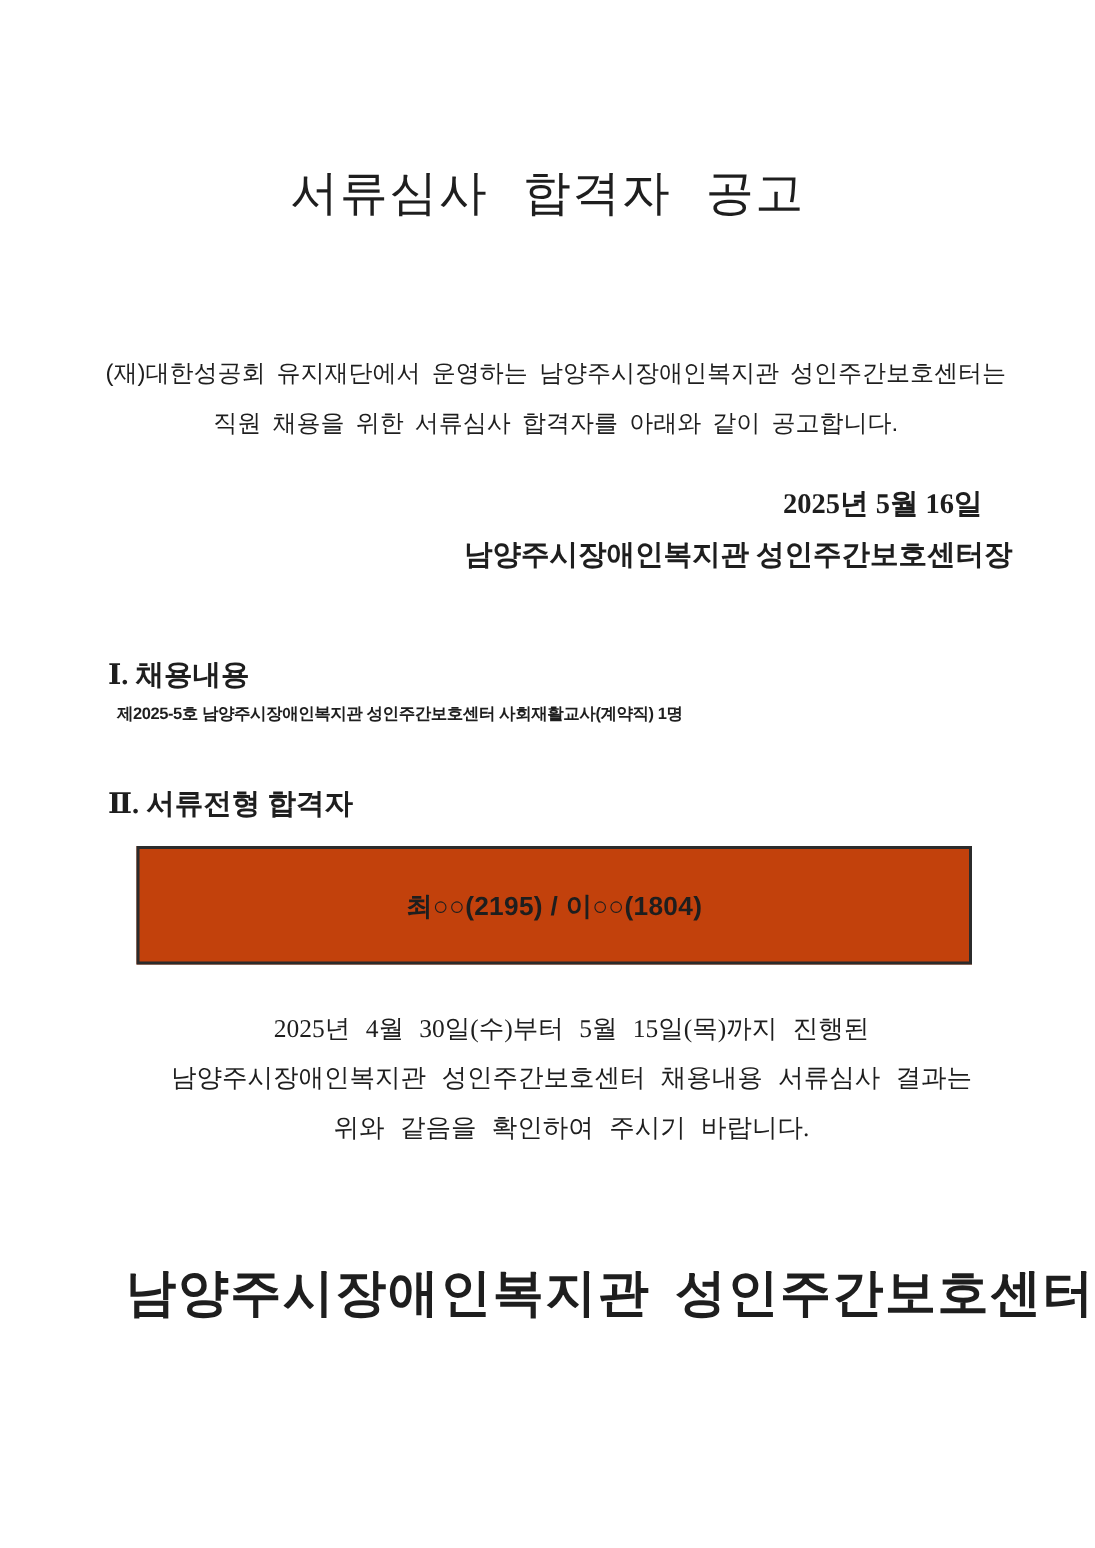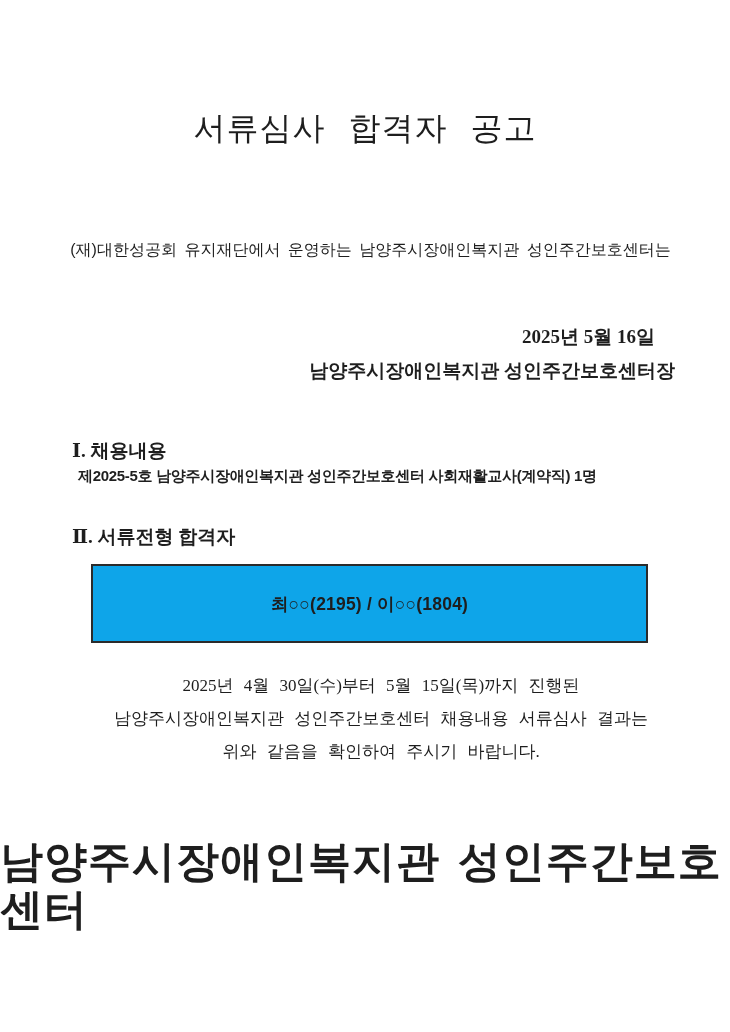--- a/index.html
+++ b/index.html
@@ -52,73 +52,74 @@
     font-family: "Liberation Serif", "DejaVu Serif", serif;
     font-size: 19px;
     font-weight: bold;
     line-height: 26px;
   }
   .section1-heading { top: 438px; }
   .section1-content {
     position: absolute;
     top: 463px; left: 78px;
     font-family: "Liberation Sans", "DejaVu Sans", sans-serif;
-    font-size: 15px;
+    font-size: 11px;
     font-weight: bold;
     letter-spacing: -0.3px;
     line-height: 26px;
     white-space: nowrap;
   }
   .section2-heading { top: 524px; }
   .passers-box {
     position: absolute;
     top: 564px; left: 91px;
     width: 557px; height: 79px;
     border: 2px solid #2b2b2b;
     display: flex;
     align-items: center;
     justify-content: center;
-    background: #0ea5e9;
+    background: #c2410c;
   }
   .passers-text {
     font-family: "Liberation Sans", "DejaVu Sans", sans-serif;
     font-size: 17.5px;
     font-weight: bold;
     letter-spacing: 0.2px;
   }
   .closing {
     position: absolute;
     top: 669px; left: 16px; width: 100%;
     text-align: center;
     font-family: "Liberation Serif", "DejaVu Serif", serif;
     font-size: 17px;
     line-height: 33px;
     word-spacing: 6px;
   }
   .footer-org {
     position: absolute;
     top: 838px; left: 0; width: 100%;
-    text-align: left;
-    font-family: Liberation Serif, serif;
-    font-size: 43px;
+    text-align: right;
+    font-family: Liberation Sans, sans-serif;
+    font-size: 34px;
     font-weight: bold;
     letter-spacing: 1px;
     word-spacing: 6px;
     line-height: 48px;
   }
 </style>
 </head>
 <body>
 
 <div class="page">
 
   <div class="doc-title">서류심사 합격자 공고</div>
 
   <div class="intro">
     <div>(재)대한성공회 유지재단에서 운영하는 남양주시장애인복지관 성인주간보호센터는</div>
+    <div>직원 채용을 위한 서류심사 합격자를 아래와 같이 공고합니다.</div>
   </div>
 
   <div class="date-block">
     <div class="date-line">2025년 5월 16일</div>
     <div>남양주시장애인복지관 성인주간보호센터장</div>
   </div>
 
   <div class="section-heading section1-heading">Ⅰ. 채용내용</div>
 
   <div class="section1-content">제2025-5호 남양주시장애인복지관 성인주간보호센터 사회재활교사(계약직) 1명</div>

